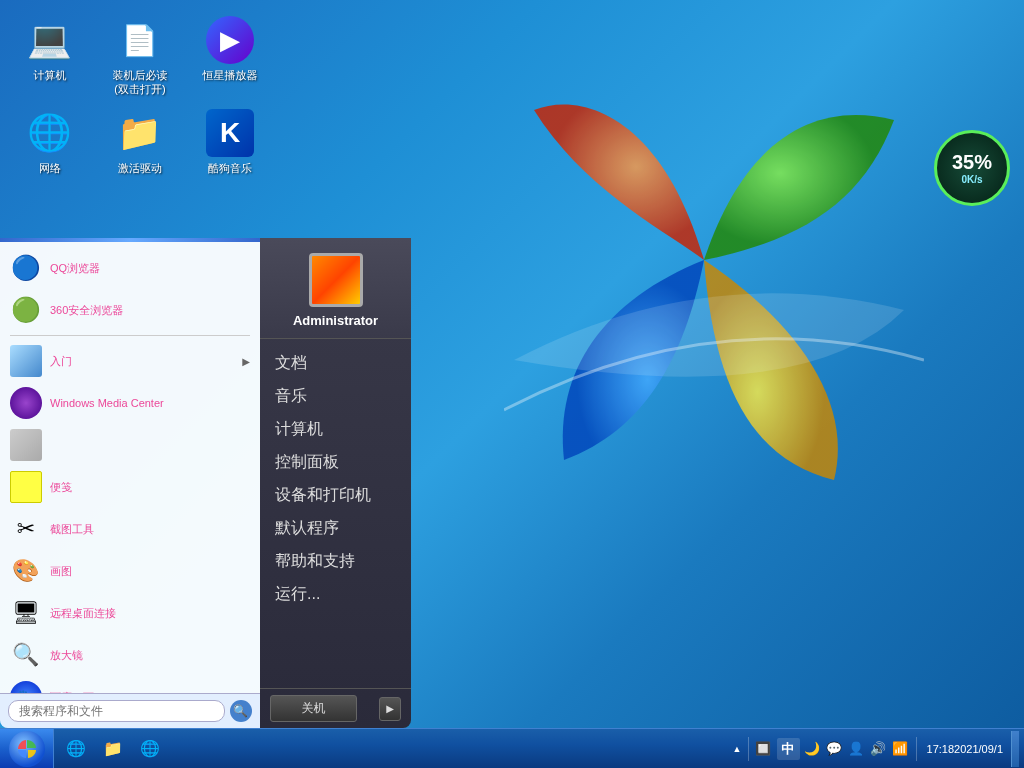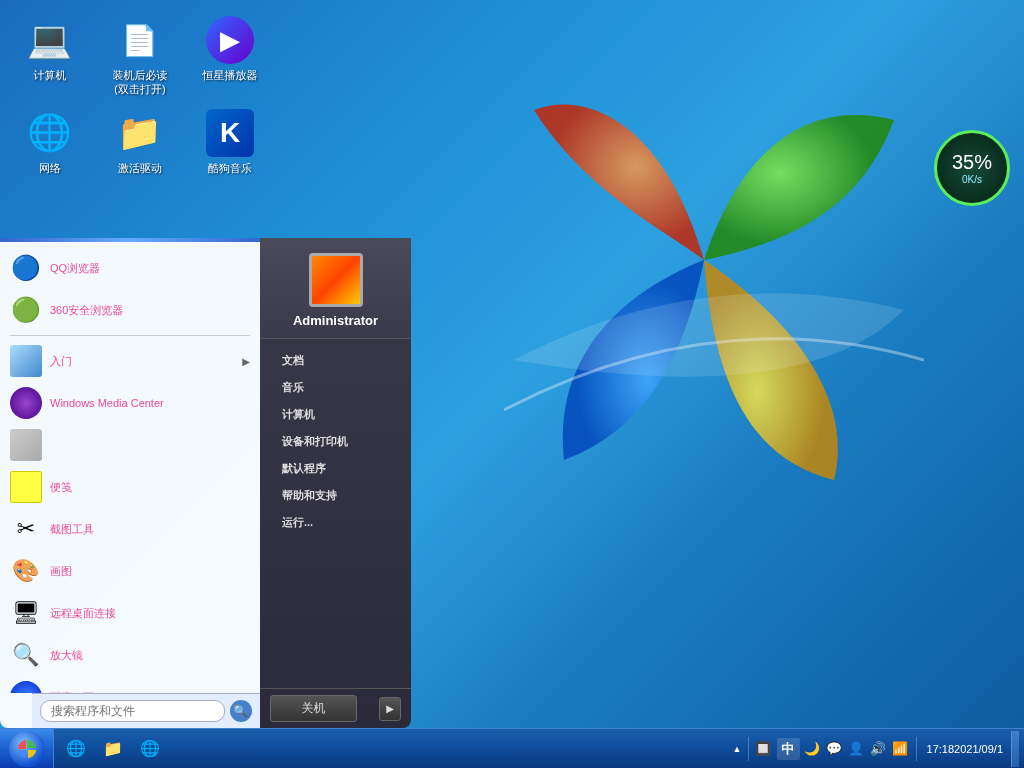--- a/index.html
+++ b/index.html
@@ -127,21 +127,20 @@
       background: #ccc;
       margin: 4px 10px;
     }
 
     .start-menu-search {
       display: flex;
       align-items: center;
       padding: 6px 8px;
       background: rgba(200,220,255,0.4);
       border-top: 1px solid #aac;
-      margin-left: 32px;
     }
 
     .start-menu-search input {
       flex: 1;
       border: 1px solid #aac;
       border-radius: 10px;
       padding: 3px 10px;
       font-size: 12px;
       background: white;
       outline: none;
@@ -196,25 +195,24 @@
     }
 
     .right-links {
       flex: 1;
       padding: 8px 0;
     }
 
     .right-link {
       display: block;
       color: #ddd;
-      font-size: 11px;
-      padding: 6px 22px;
+      font-size: 16px;
+      padding: 6px 15px;
       cursor: pointer;
       text-decoration: none;
-      font-weight: bold;
     }
 
     .right-bottom {
       border-top: 1px solid #555;
       padding: 6px 10px;
       display: flex;
       align-items: center;
       gap: 22px;
     }
 
@@ -353,21 +351,21 @@
       height: 76px;
       border-radius: 50%;
       border: 3px solid #5aee5a;
       background: radial-gradient(circle, rgba(20,60,20,0.8), rgba(0,20,0,0.9));
       display: flex;
       flex-direction: column;
       align-items: center;
       justify-content: center;
       color: white;
       font-size: 20px;
-      font-weight: normal;
+      font-weight: bold;
     }
 
     .widget-sub {
       font-size: 10px;
       color: #8ef;
     }
 
     
     .win-flag {
       position: absolute;
@@ -563,20 +561,21 @@
     <div class="start-menu-right">
       <div class="right-user-section">
         <div class="user-avatar"></div>
         <span class="user-name">Administrator</span>
       </div>
 
       <div class="right-links">
         <a class="right-link">文档</a>
         <a class="right-link">音乐</a>
         <a class="right-link">计算机</a>
+        <a class="right-link">控制面板</a>
         <a class="right-link">设备和打印机</a>
         <a class="right-link">默认程序</a>
         <a class="right-link">帮助和支持</a>
         <a class="right-link">运行...</a>
       </div>
 
       <div class="right-bottom">
         <button class="shutdown-btn">关机</button>
         <div class="shutdown-arrow">▶</div>
       </div>

